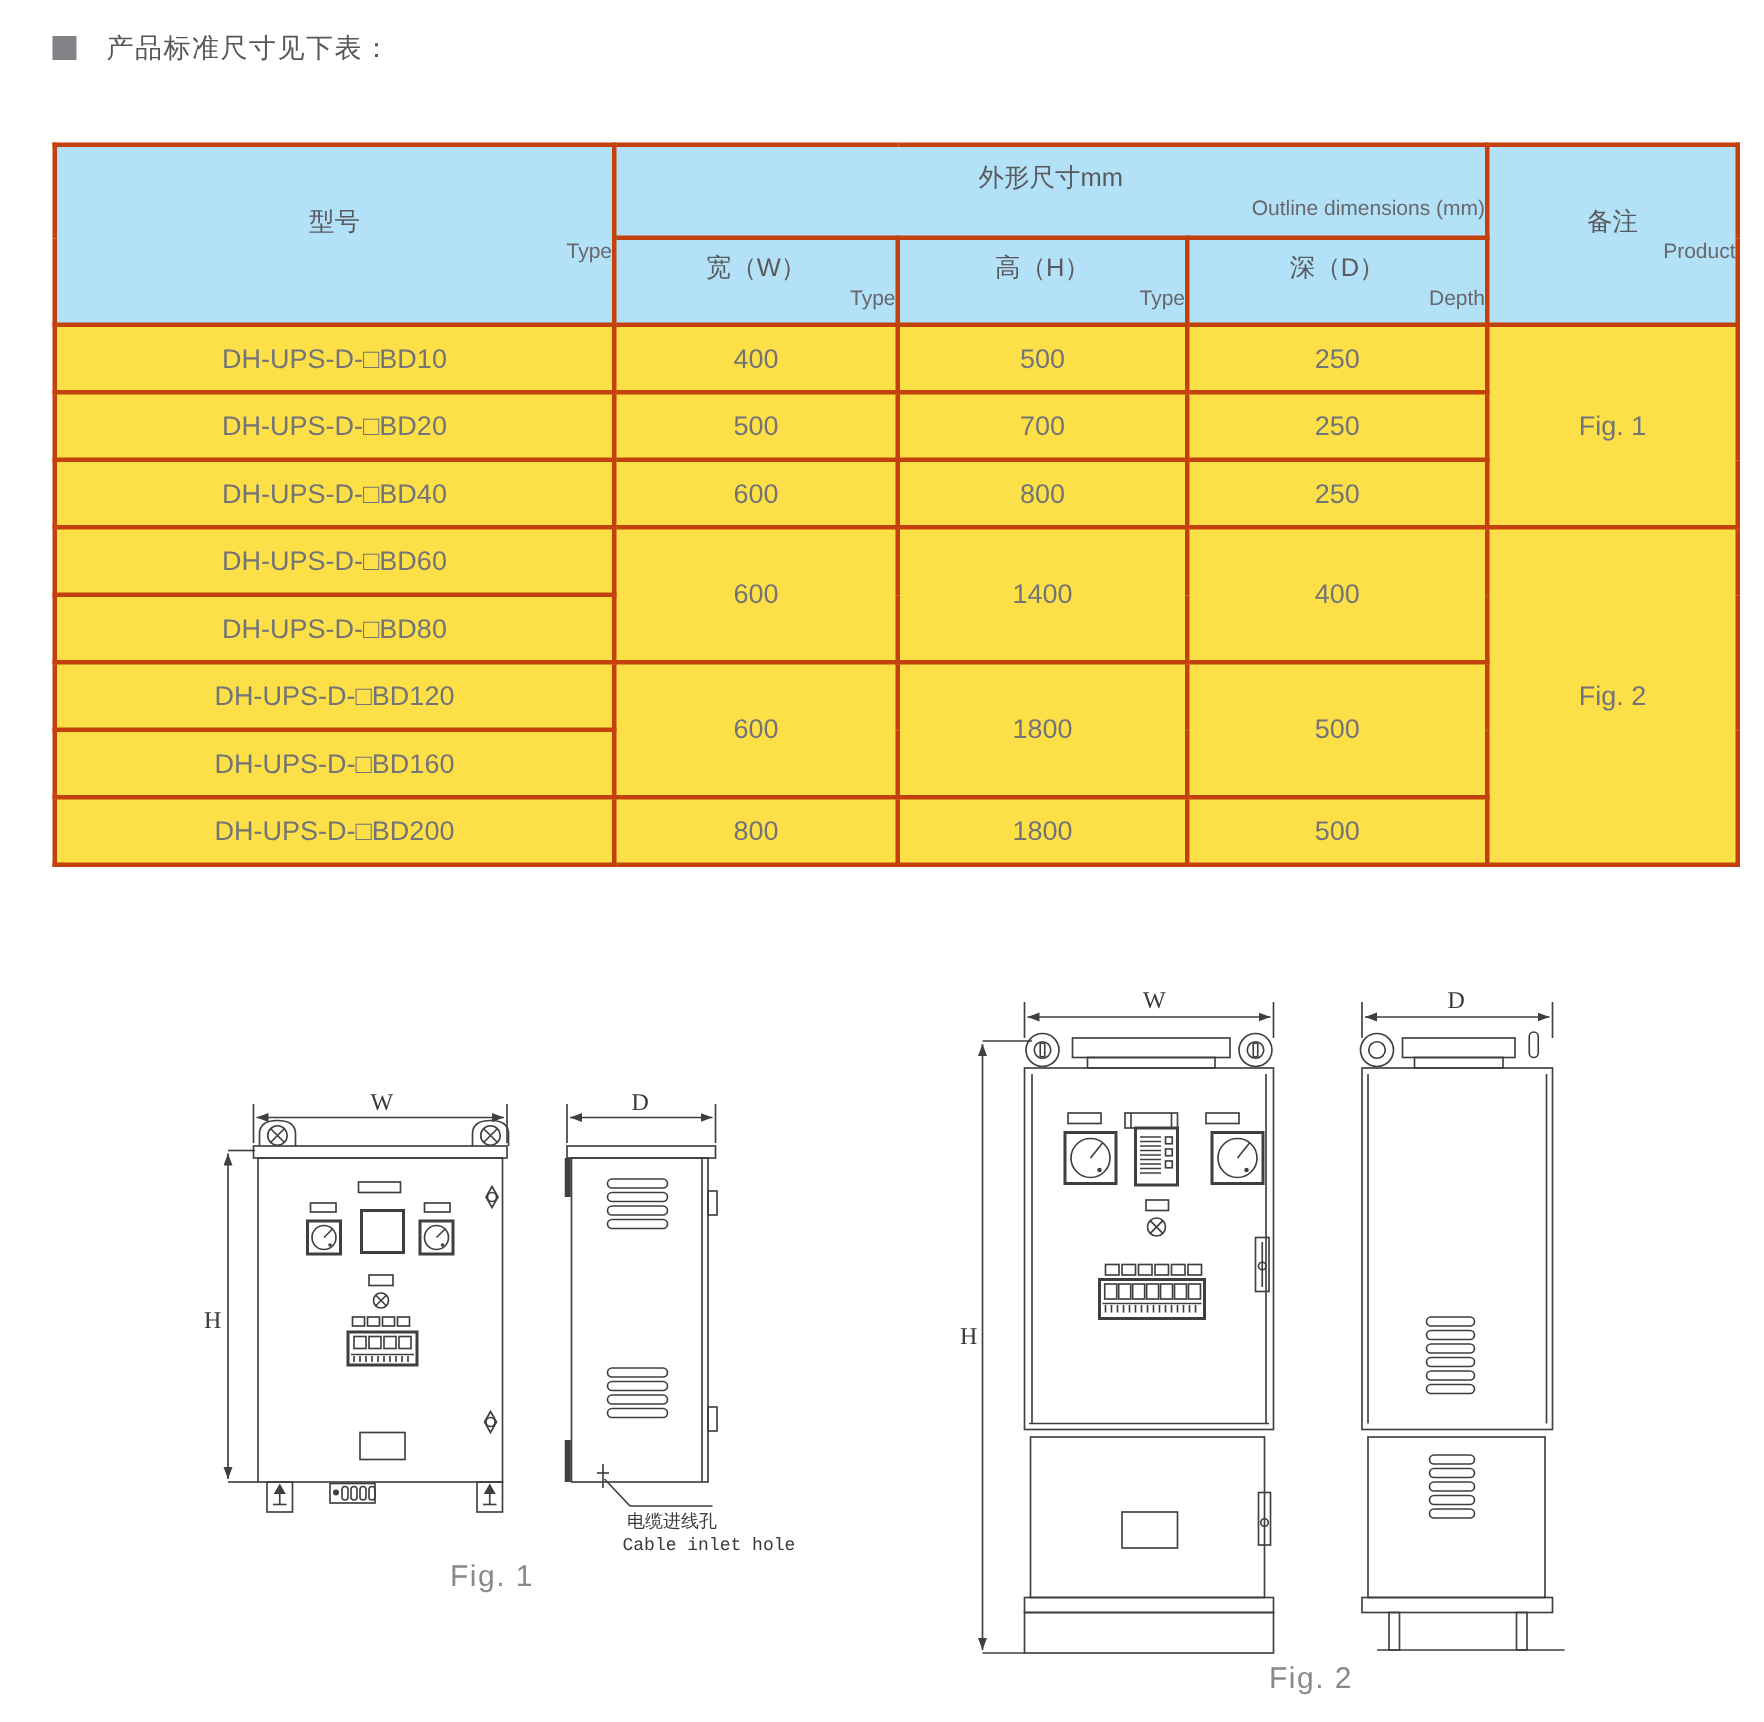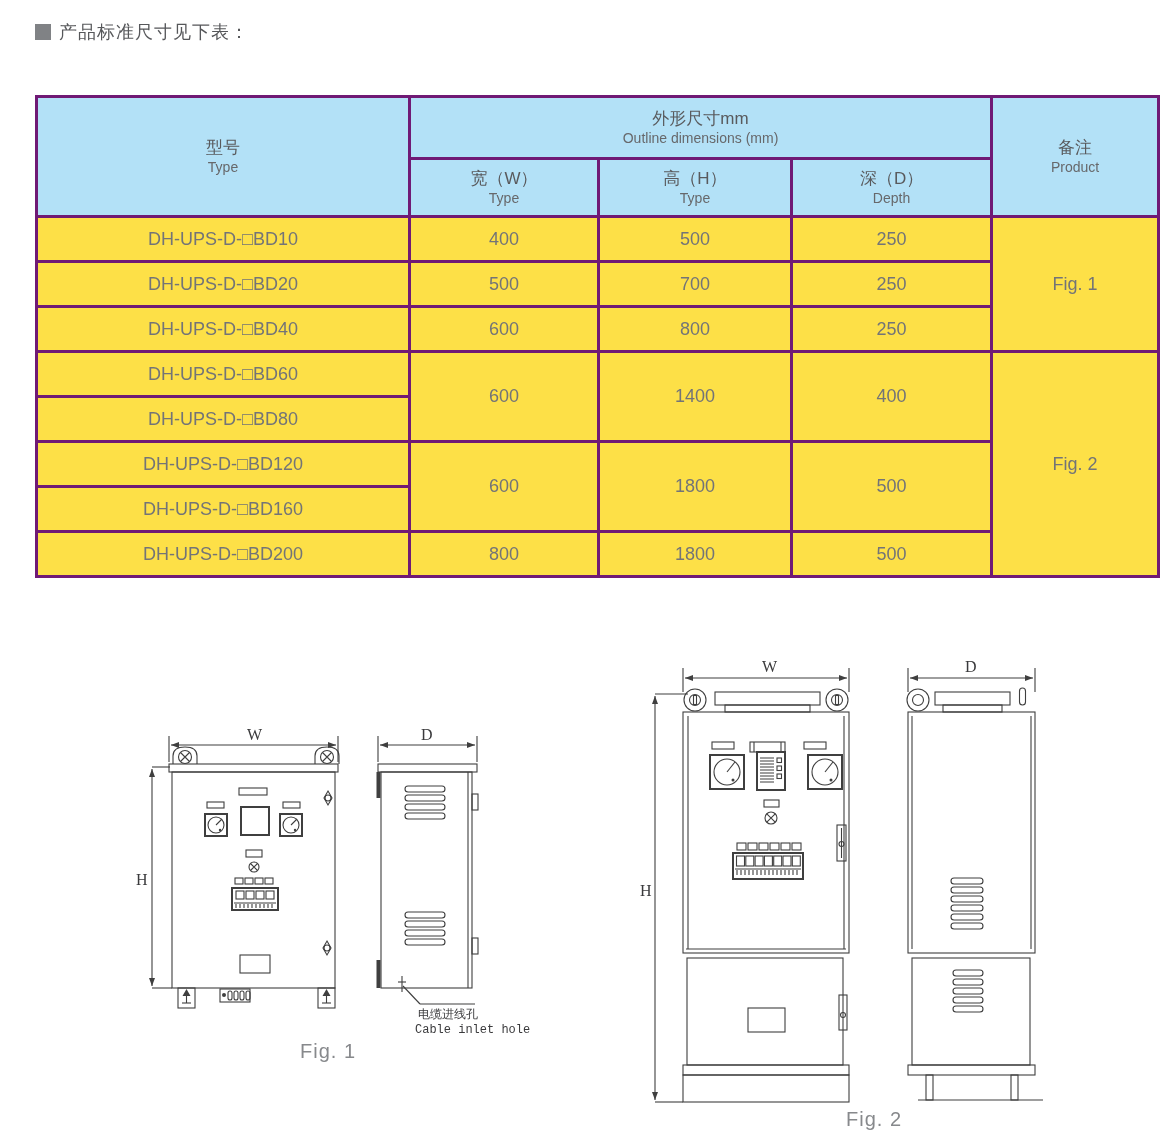--- a/index.html
+++ b/index.html
@@ -1,36 +1,36 @@
 <!DOCTYPE html>
 <html><head>
 <meta charset="utf-8">
 <style>
   html,body{margin:0;padding:0;background:#fff;}
   body{width:1176px;height:1148px;position:relative;overflow:hidden;
        font-family:"Liberation Sans",sans-serif;}
   .page{position:absolute;inset:0;}
 
   
-  .title-row{position:absolute;left:35px;top:20px;display:flex;align-items:center;gap:8px;}
+  .title-row{position:absolute;left:35px;top:20px;display:flex;align-items:center;gap:20px;}
   .title-sq{width:16px;height:16px;background:#808285;flex:0 0 auto;}
   .title-zh{font-size:18px;color:#56575a;letter-spacing:1px;}
   .title-en{position:absolute;left:70px;top:47px;font-size:15px;color:#6d6e71;}
 
   
   table.size{position:absolute;left:35px;top:95px;width:1122px;
              border-collapse:collapse;table-layout:fixed;}
-  table.size th,table.size td{border:3px solid #701a75;text-align:center;
+  table.size th,table.size td{border:3px solid #c2410c;text-align:center;
              vertical-align:middle;padding:0;}
   table.size thead th{background:#b3e1f7;font-weight:normal;}
   table.size tbody td{background:#fde047;color:#737477;font-size:18px;}
   tr.hrow1{height:62px;} tr.hrow2{height:58px;}
   table.size tbody tr{height:45px;}
   .hzh{font-size:17px;color:#595a5d;line-height:1.25;}
-  .hen{font-size:14px;color:#67686b;line-height:1.2;}
+  .hen{font-size:14px;color:#67686b;line-height:1.2;text-align:right;}
 
   
   svg.fig{position:absolute;overflow:visible;}
   svg .ln{stroke:#3f3f3f;fill:none;stroke-width:1.1;}
   svg .thick{stroke-width:2;}
   svg .fillbar{fill:#3f3f3f;stroke:none;}
   svg text{fill:#3a3a3c;}
   .dimtxt{font-family:"Liberation Serif",serif;font-size:16px;}
   .cabzh{font-family:"Liberation Sans",sans-serif;font-size:12px;}
   .caben{font-family:"Liberation Mono",monospace;font-size:12px;}

